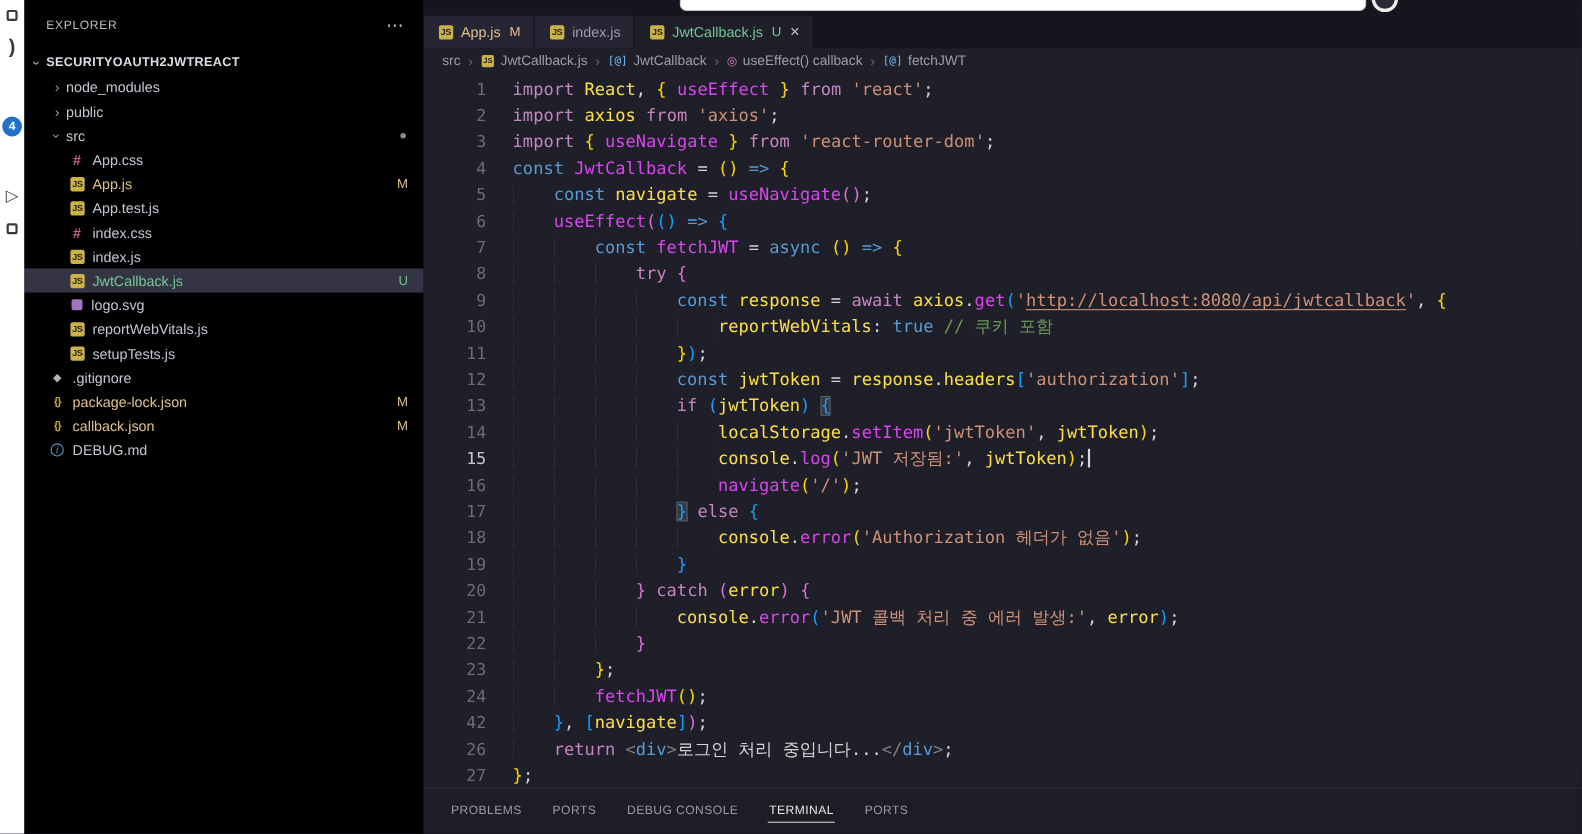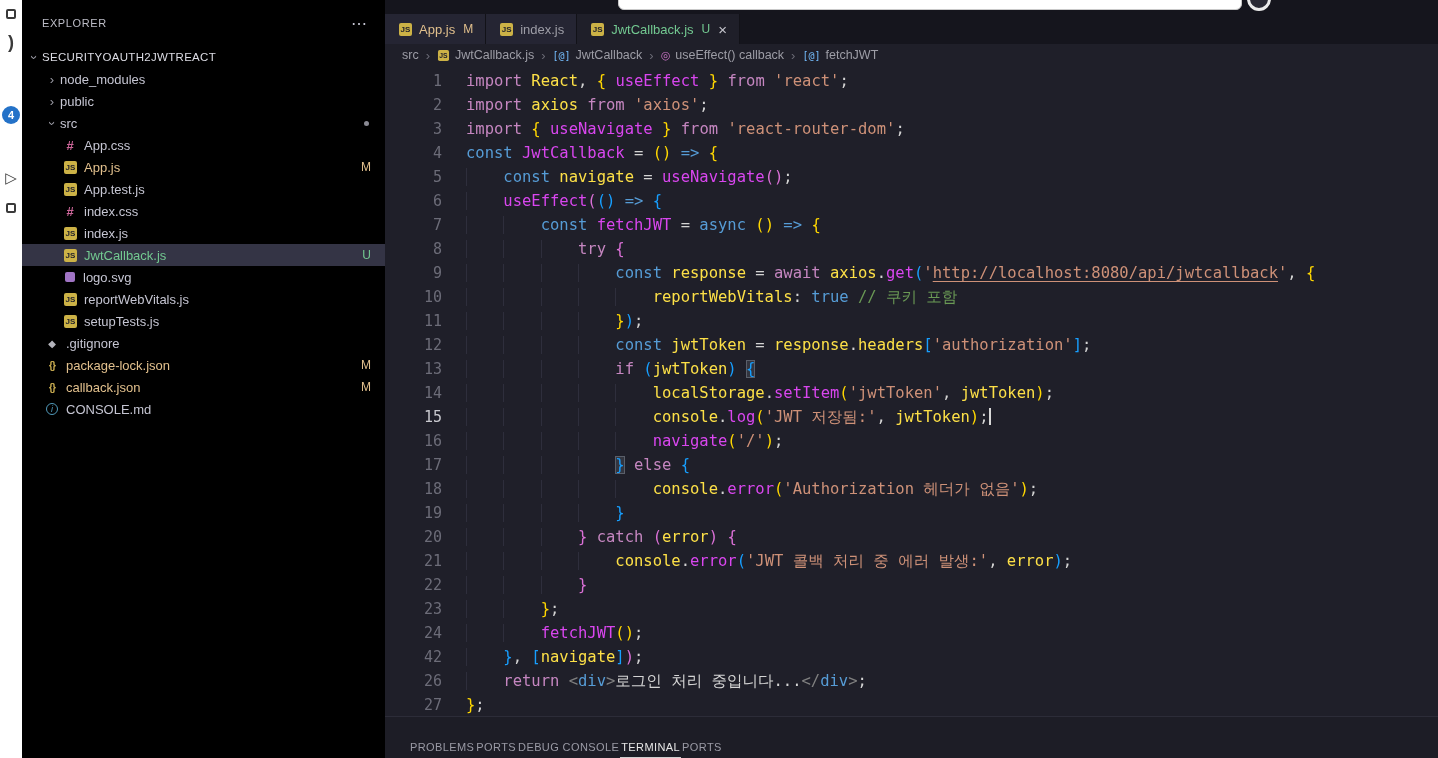--- a/index.html
+++ b/index.html
@@ -14,21 +14,21 @@
   .icon-files{top:2px}
   .icon-search{top:30px;font-size:18px;font-weight:bold}
   .icon-run{top:166px;font-size:15px}
   .icon-ext{top:196px}
   .badge4{position:absolute;top:106px;left:2px;width:18px;height:18px;border-radius:50%;background:#2472c8;color:#fff;font-size:11px;display:flex;align-items:center;justify-content:center;font-weight:bold}
 
   
   .sidebar{width:363px;flex:none;background:#000000;color:#c5c5d2;position:relative}
   .sb-head{height:46px;display:flex;align-items:center;justify-content:space-between;padding:0 18px 0 20px;font-size:11px;letter-spacing:.6px;color:#bdbdc7}
   .more{font-size:16px;color:#c5c5d2;letter-spacing:0}
-  .root-row{height:22px;display:flex;align-items:center;font-size:11.5px;font-weight:normal;color:#dcdce4;padding-left:4px;letter-spacing:.3px}
+  .root-row{height:22px;display:flex;align-items:center;font-size:11.5px;font-weight:bold;color:#dcdce4;padding-left:4px;letter-spacing:.3px}
   .tw{display:inline-block;width:16px;text-align:center;color:#9a9aa4;font-size:13px;flex:none}
   .tw.open{transform:rotate(90deg)}
   .tree-row{position:relative;height:22px;display:flex;align-items:center;font-size:13px;white-space:nowrap}
   .tree-row.selected{background:#343445}
   .lbl{color:#c5c5d2}
   .lbl.modified{color:#e2c08d}
   .lbl.untracked{color:#73c991}
   .gitbadge{position:absolute;right:14px;font-size:12px}
   .gitbadge.mod{color:#e2c08d}
   .gitbadge.unt{color:#73c991}
@@ -83,21 +83,21 @@
   .tk.w{color:#d4d4d4}
   .tk.g1{color:#ffd700}
   .tk.g2{color:#da70d6}
   .tk.g3{color:#179fff}
   .tk.tg{color:#808080}
   .tk.m{outline:1px solid #5a5f6a;outline-offset:-1px;background:rgba(90,95,106,.35)}
   .tk.ind{background-image:repeating-linear-gradient(to right,#2e2e3c 0,#2e2e3c 1px,transparent 1px,transparent 4ch)}
   .caret{display:inline-block;width:2px;height:17px;background:#d8d8d8;vertical-align:middle;transform:translateY(-1px)}
 
   
-  .panel{height:42px;border-top:1px solid #2c2c38;background:#1d1d26;display:flex;align-items:flex-end;padding-left:24px;flex:none}
+  .panel{height:42px;border-top:1px solid #2c2c38;background:#1d1d26;display:flex;align-items:center;gap:26px;padding-left:24px;flex:none}
   .ptab{font-size:11px;letter-spacing:.4px;color:#9a9aa5;padding:4px 1px;border-bottom:1px solid transparent}
   .ptab.active{color:#e6e6e6;border-bottom-color:#cfcfcf}
 </style>
 </head>
 <body>
 
 <div class="app">
 
   <div class="strip">
     <div class="ai icon-files">
@@ -181,21 +181,21 @@
           <span class="lbl modified">package-lock.json</span>
           <span class="gitbadge mod">M</span>
         </div>
         <div class="tree-row" style="padding-left: 22px;">
           <span class="fi fi-json">{}</span>
           <span class="lbl modified">callback.json</span>
           <span class="gitbadge mod">M</span>
         </div>
         <div class="tree-row" style="padding-left: 22px;">
           <span class="fi fi-info">i</span>
-          <span class="lbl">CONSOLE.md</span>
+          <span class="lbl">DEBUG.md</span>
         </div>
       </div>
   </div>
 
   <div class="main">
     <div class="topstrip">
       <div class="cmdcenter"></div>
       <div class="account"></div>
     </div>
     <div id="tabs" class="tabbar">

